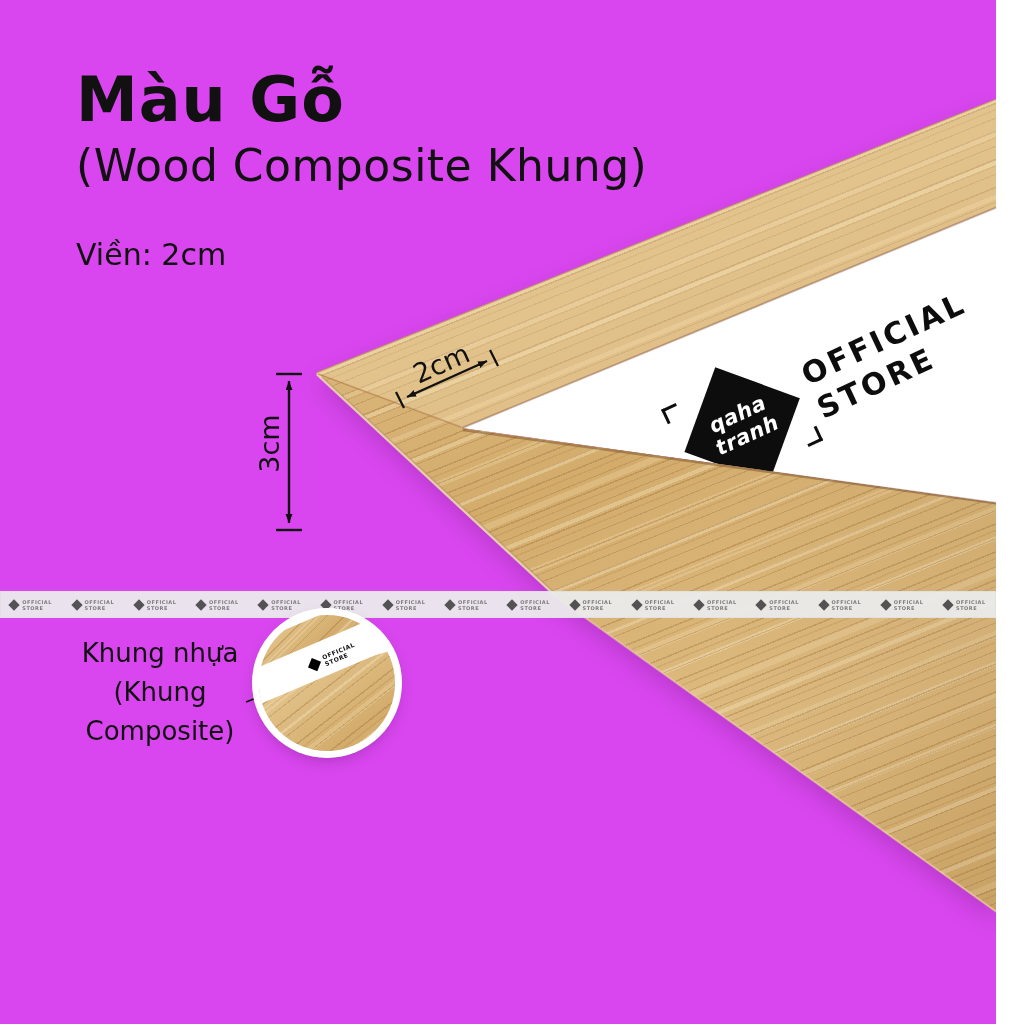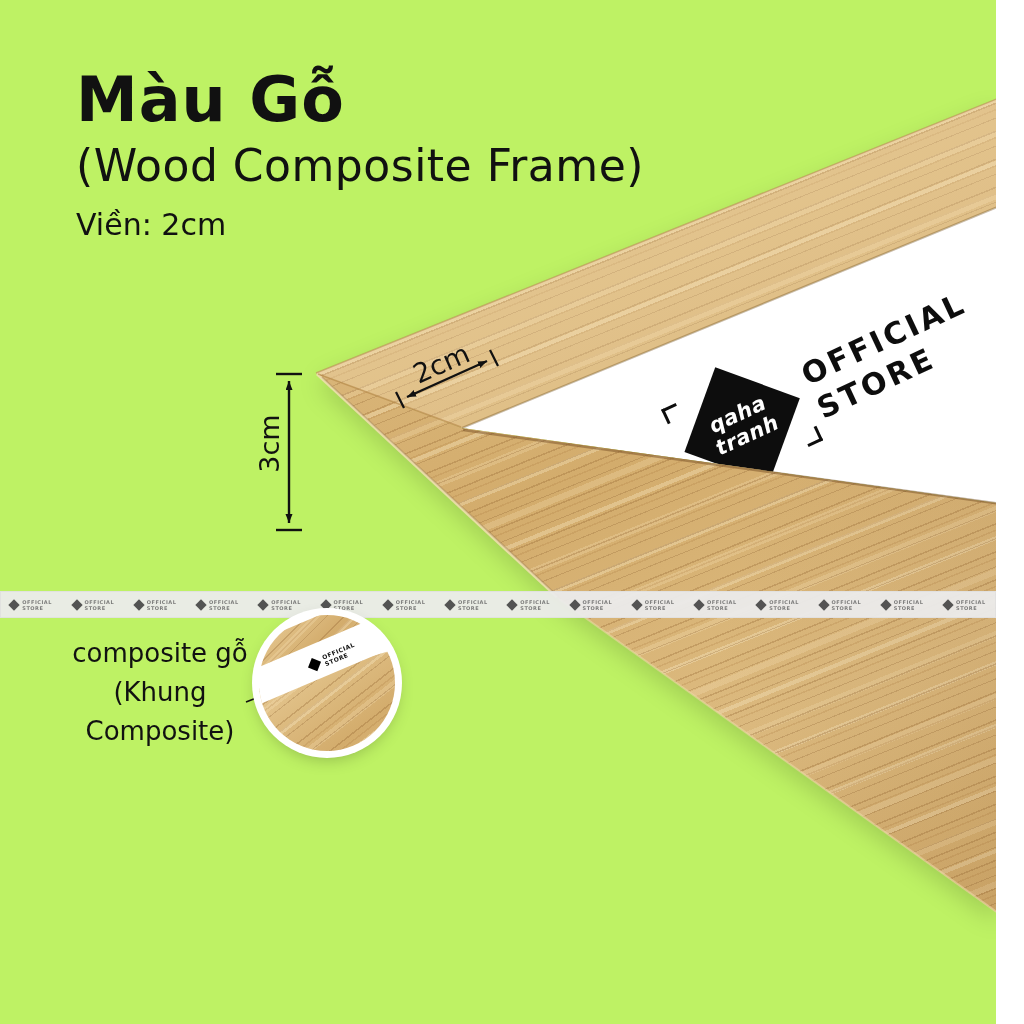--- a/index.html
+++ b/index.html
@@ -1,24 +1,24 @@
 <!DOCTYPE html>
 <html><head>
 <meta charset="utf-8">
 <style>
   html,body{margin:0;padding:0;background:#fff;}
   .canvas{
-    position:relative;width:996px;height:1024px;overflow:hidden;background:#bef264;
+    position:relative;width:996px;height:1024px;overflow:hidden;background:#d946ef;
     font-family:"DejaVu Sans","Liberation Sans",sans-serif;color:#111;
   }
   
   .header{position:absolute;left:76px;top:66px;z-index:2;}
   .title{font-size:62px;font-weight:800;letter-spacing:1px;margin:0;line-height:1.1;}
   .subtitle{font-size:44px;font-weight:400;margin-top:6px;letter-spacing:0.5px;}
-  .specs{margin-top:12px;font-size:30px;font-weight:500;line-height:43px;}
+  .specs{margin-top:42px;font-size:30px;font-weight:500;line-height:43px;}
 
   
   .photo{position:absolute;inset:0;z-index:1;filter:drop-shadow(2px 10px 12px rgba(0,0,0,0.16));}
   .region{position:absolute;inset:0;}
   .woodfill{
     background:
       repeating-linear-gradient(158deg,
         rgba(139,92,41,0.28) 0px 1.5px, rgba(0,0,0,0) 1.5px 6px,
         rgba(160,108,50,0.18) 6px 7.5px, rgba(0,0,0,0) 7.5px 14px,
         rgba(125,80,35,0.22) 14px 15px, rgba(0,0,0,0) 15px 26px),
@@ -100,21 +100,21 @@
   .mini-text{display:flex;flex-direction:column;}
   .mini-text span{font-size:6px;line-height:7px;font-weight:800;letter-spacing:0.5px;color:#111;}
 </style>
 </head>
 <body>
 
 <div class="canvas">
 
   <div class="header">
     <h1 class="title">Màu Gỗ</h1>
-    <div class="subtitle">(Wood Composite Frame)</div>
+    <div class="subtitle">(Wood Composite Khung)</div>
     <div class="specs">
       <div>Viền: 2cm</div>
     </div>
   </div>
 
   <div class="photo">
     <div class="region woodfill face"></div>
     <div class="region picture">
       <div class="logo-group">
         <div class="diamond-wrap">
@@ -274,21 +274,21 @@
       <div class="wm-unit">
         <span class="wm-diamond"></span>
         <span class="wm-text">
           <i>OFFICIAL</i>
           <i>STORE</i>
         </span>
       </div>
     </div>
 
   <div class="callout">
-    <div>composite gỗ</div>
+    <div>Khung nhựa</div>
     <div>(Khung Composite)</div>
   </div>
 
   <div class="inset">
     <div class="mini-expanse woodfill"></div>
     <div class="mini-picture">
       <span class="mini-diamond"></span>
       <span class="mini-text">
         <span>OFFICIAL</span>
         <span>STORE</span>

